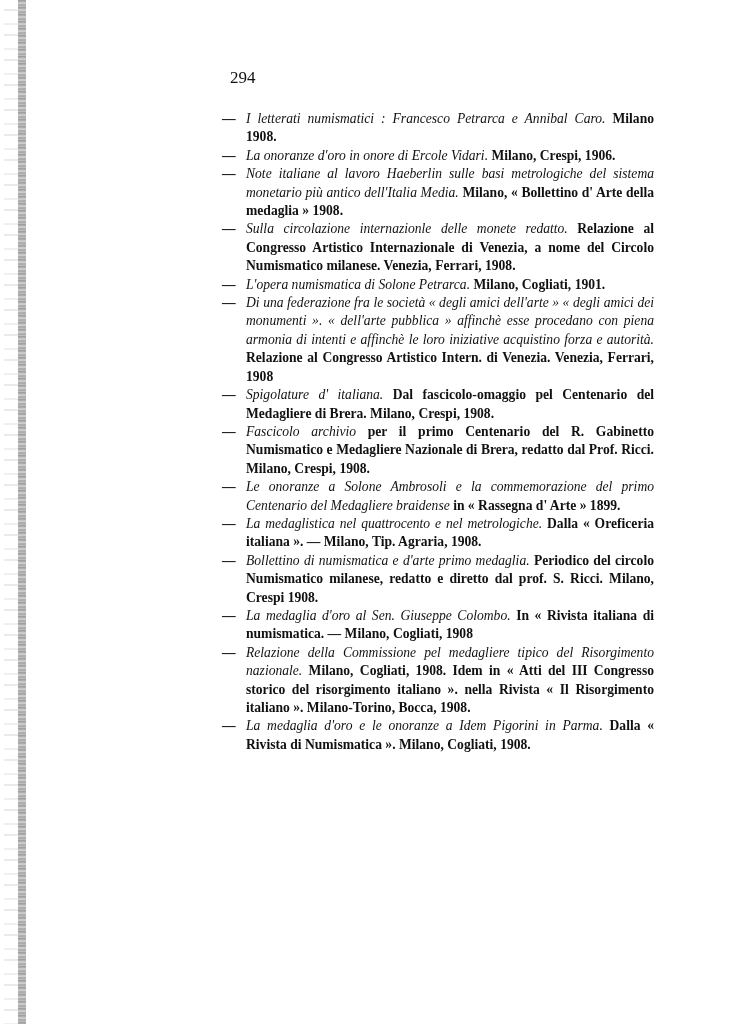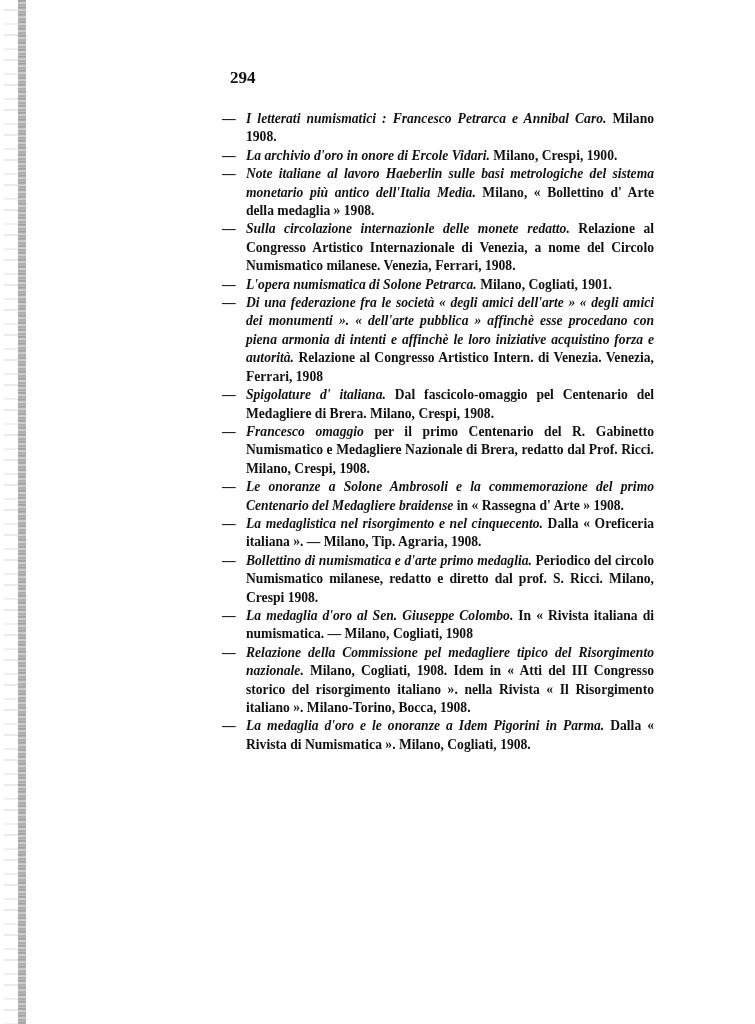--- a/index.html
+++ b/index.html
@@ -11,51 +11,51 @@
     position: absolute; left: 18px; top: 0; width: 8px; height: 1024px;
     background: repeating-linear-gradient(180deg, #444 0px, #777 2px, #bbb 3px, #555 5px, #999 7px);
     opacity: 0.55;
   }
   .binding-speckle {
     position: absolute; left: 4px; top: 0; width: 14px; height: 1024px;
     background: repeating-linear-gradient(180deg, transparent 0px, transparent 9px, #bbb 10px, transparent 11px, transparent 23px, #ccc 24px, transparent 25px);
     opacity: 0.6;
   }
   .page-number {
-    position: absolute; left: 230px; top: 68px; font-size: 17px; font-weight: bold;
+    position: absolute; left: 230px; top: 68px; font-size: 17px; font-weight: normal;
   }
   .entries {
     position: absolute; left: 222px; top: 110px; width: 432px;
     font-size: 13.6px; line-height: 18.4px;
   }
   .entry {
     position: relative; padding-left: 24px; text-align: justify;
   }
   .dash {
     position: absolute; left: 0; top: 0; font-weight: bold;
   }
-  .title { font-style: italic; font-weight: bold; }
+  .title { font-style: italic; font-weight: normal; }
   .rest { font-weight: bold; }
 </style>
 </head>
 <body>
 
 <div class="binding-speckle"></div>
 <div class="binding-edge"></div>
 
 <div class="page-number">294</div>
 
 <div class="entries">
   <div class="entry"><span class="dash">—</span><span class="title">I letterati numismatici : Francesco Petrarca e Annibal Caro.</span><span class="rest"> Milano 1908.</span></div>
-  <div class="entry"><span class="dash">—</span><span class="title">La archivio d'oro in onore di Ercole Vidari.</span><span class="rest"> Milano, Crespi, 1900.</span></div>
+  <div class="entry"><span class="dash">—</span><span class="title">La onoranze d'oro in onore di Ercole Vidari.</span><span class="rest"> Milano, Crespi, 1906.</span></div>
   <div class="entry"><span class="dash">—</span><span class="title">Note italiane al lavoro Haeberlin sulle basi metrologiche del sistema monetario più antico dell'Italia Media.</span><span class="rest"> Milano, « Bollettino d' Arte della medaglia » 1908.</span></div>
   <div class="entry"><span class="dash">—</span><span class="title">Sulla circolazione internazionle delle monete redatto.</span><span class="rest"> Relazione al Congresso Artistico Internazionale di Venezia, a nome del Circolo Numismatico milanese. Venezia, Ferrari, 1908.</span></div>
   <div class="entry"><span class="dash">—</span><span class="title">L'opera numismatica di Solone Petrarca.</span><span class="rest"> Milano, Cogliati, 1901.</span></div>
   <div class="entry"><span class="dash">—</span><span class="title">Di una federazione fra le società « degli amici dell'arte » « degli amici dei monumenti ». « dell'arte pubblica » affinchè esse procedano con piena armonia di intenti e affinchè le loro iniziative acquistino forza e autorità.</span><span class="rest"> Relazione al Congresso Artistico Intern. di Venezia. Venezia, Ferrari, 1908</span></div>
   <div class="entry"><span class="dash">—</span><span class="title">Spigolature d' italiana.</span><span class="rest"> Dal fascicolo-omaggio pel Centenario del Medagliere di Brera. Milano, Crespi, 1908.</span></div>
-  <div class="entry"><span class="dash">—</span><span class="title">Francesco omaggio</span><span class="rest"> per il primo Centenario del R. Gabinetto Numismatico e Medagliere Nazionale di Brera, redatto dal Prof. Ricci. Milano, Crespi, 1908.</span></div>
-  <div class="entry"><span class="dash">—</span><span class="title">Le onoranze a Solone Ambrosoli e la commemorazione del primo Centenario del Medagliere braidense</span><span class="rest"> in « Rassegna d' Arte » 1908.</span></div>
-  <div class="entry"><span class="dash">—</span><span class="title">La medaglistica nel risorgimento e nel cinquecento.</span><span class="rest"> Dalla « Oreficeria italiana ». — Milano, Tip. Agraria, 1908.</span></div>
+  <div class="entry"><span class="dash">—</span><span class="title">Fascicolo archivio</span><span class="rest"> per il primo Centenario del R. Gabinetto Numismatico e Medagliere Nazionale di Brera, redatto dal Prof. Ricci. Milano, Crespi, 1908.</span></div>
+  <div class="entry"><span class="dash">—</span><span class="title">Le onoranze a Solone Ambrosoli e la commemorazione del primo Centenario del Medagliere braidense</span><span class="rest"> in « Rassegna d' Arte » 1899.</span></div>
+  <div class="entry"><span class="dash">—</span><span class="title">La medaglistica nel quattrocento e nel metrologiche.</span><span class="rest"> Dalla « Oreficeria italiana ». — Milano, Tip. Agraria, 1908.</span></div>
   <div class="entry"><span class="dash">—</span><span class="title">Bollettino di numismatica e d'arte primo medaglia.</span><span class="rest"> Periodico del circolo Numismatico milanese, redatto e diretto dal prof. S. Ricci. Milano, Crespi 1908.</span></div>
   <div class="entry"><span class="dash">—</span><span class="title">La medaglia d'oro al Sen. Giuseppe Colombo.</span><span class="rest"> In « Rivista italiana di numismatica. — Milano, Cogliati, 1908</span></div>
   <div class="entry"><span class="dash">—</span><span class="title">Relazione della Commissione pel medagliere tipico del Risorgimento nazionale.</span><span class="rest"> Milano, Cogliati, 1908. Idem in « Atti del III Congresso storico del risorgimento italiano ». nella Rivista « Il Risorgimento italiano ». Milano-Torino, Bocca, 1908.</span></div>
   <div class="entry"><span class="dash">—</span><span class="title">La medaglia d'oro e le onoranze a Idem Pigorini in Parma.</span><span class="rest"> Dalla « Rivista di Numismatica ». Milano, Cogliati, 1908.</span></div>
 </div>
 
 </body></html>

